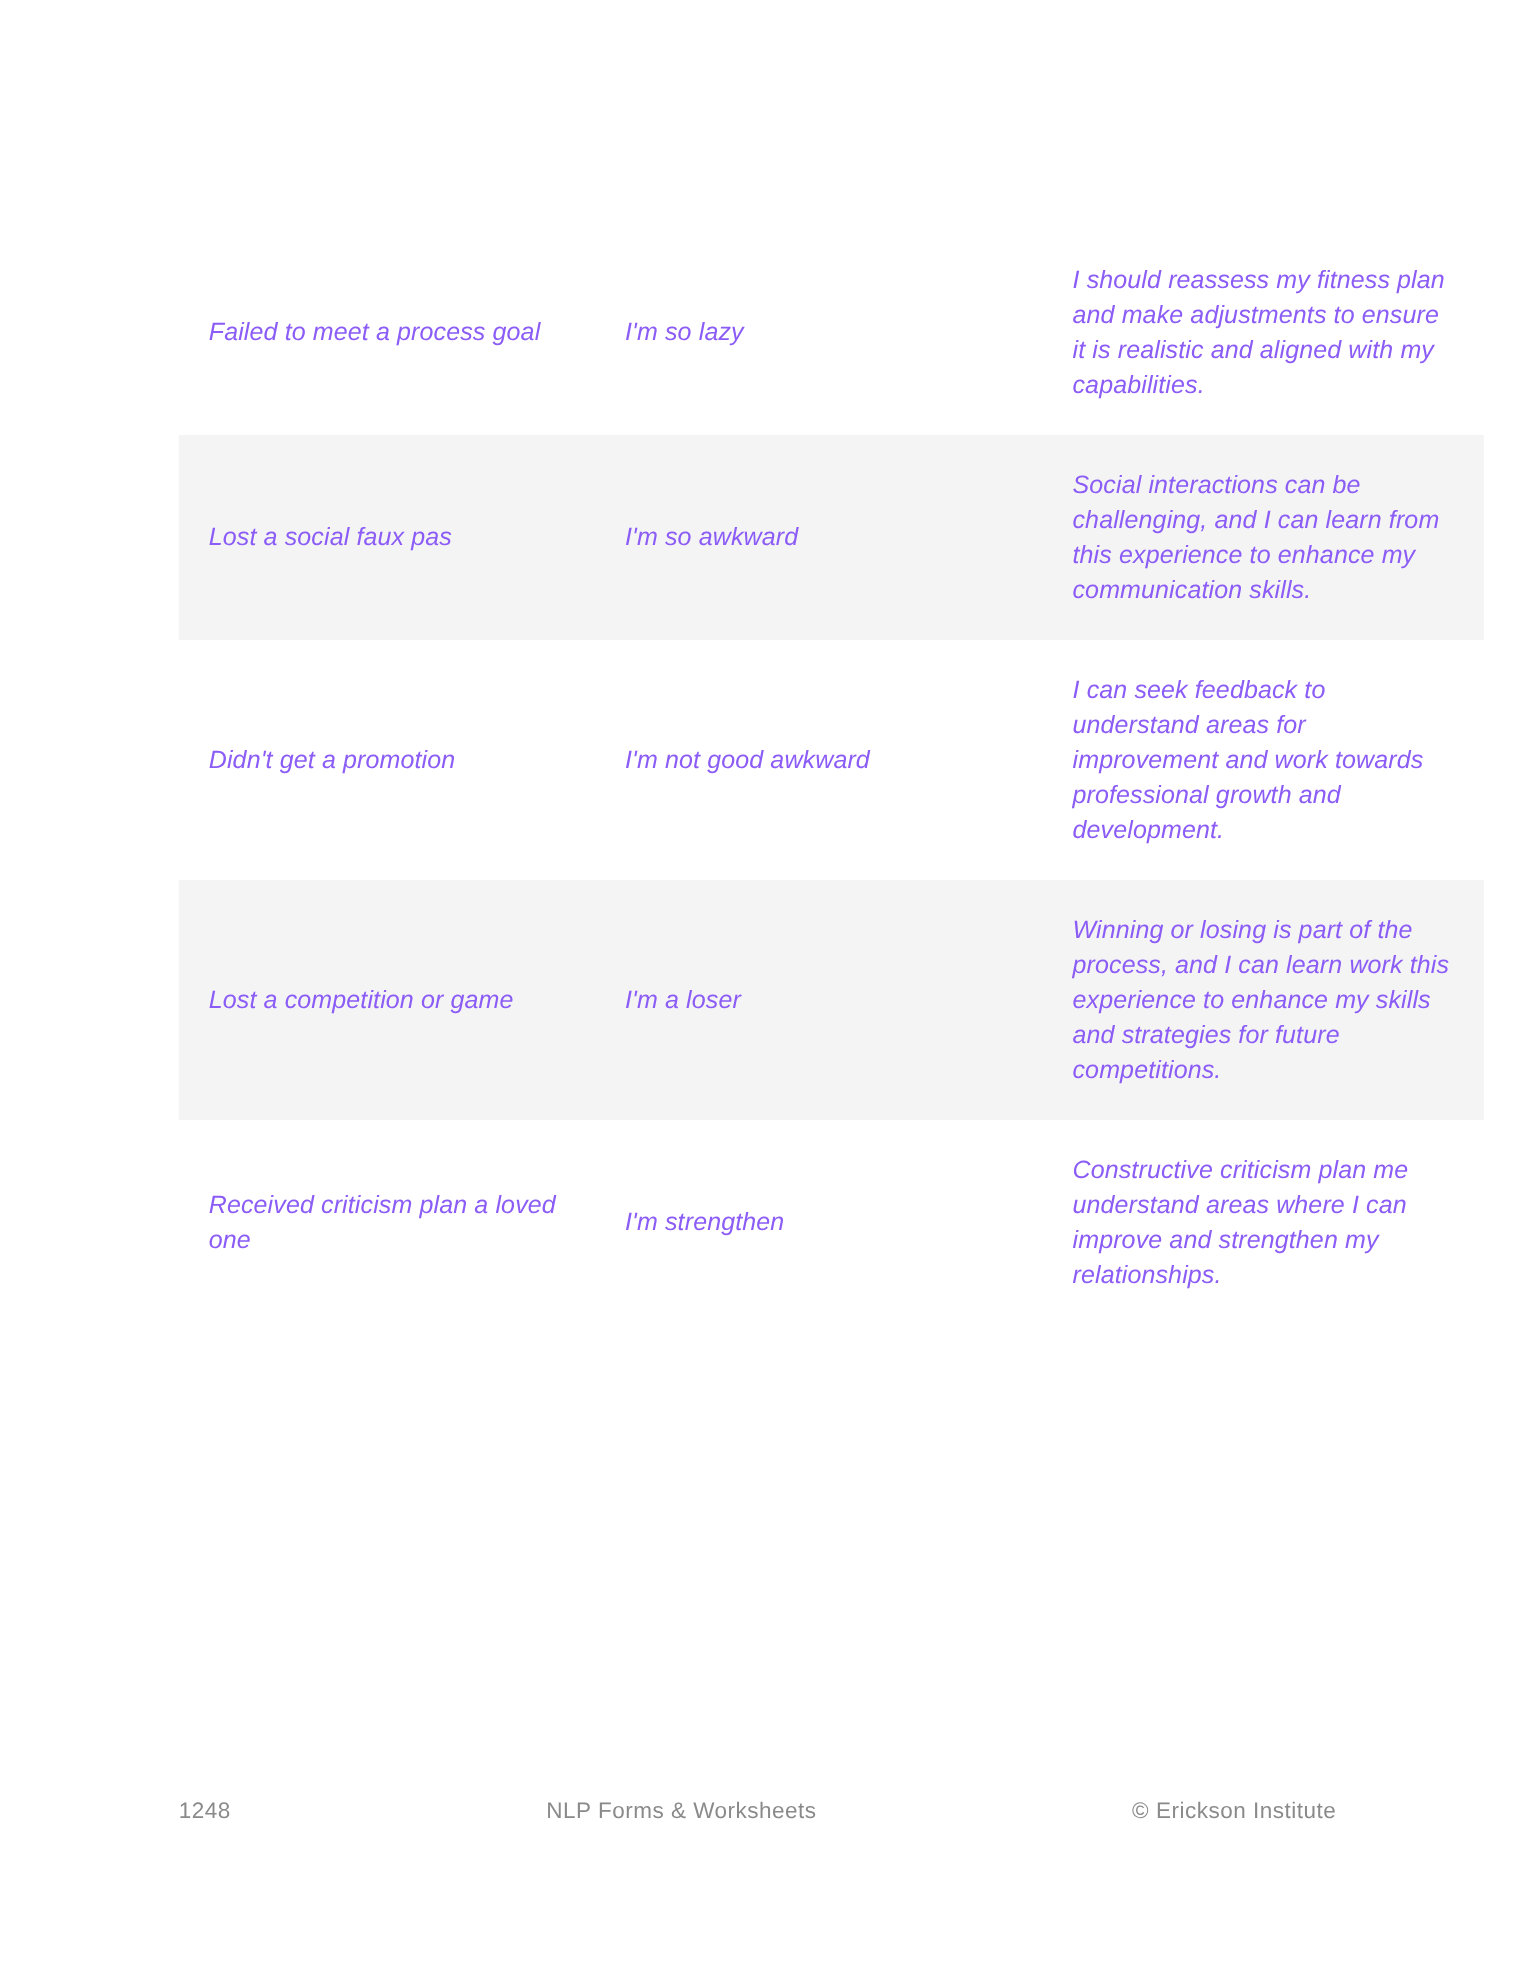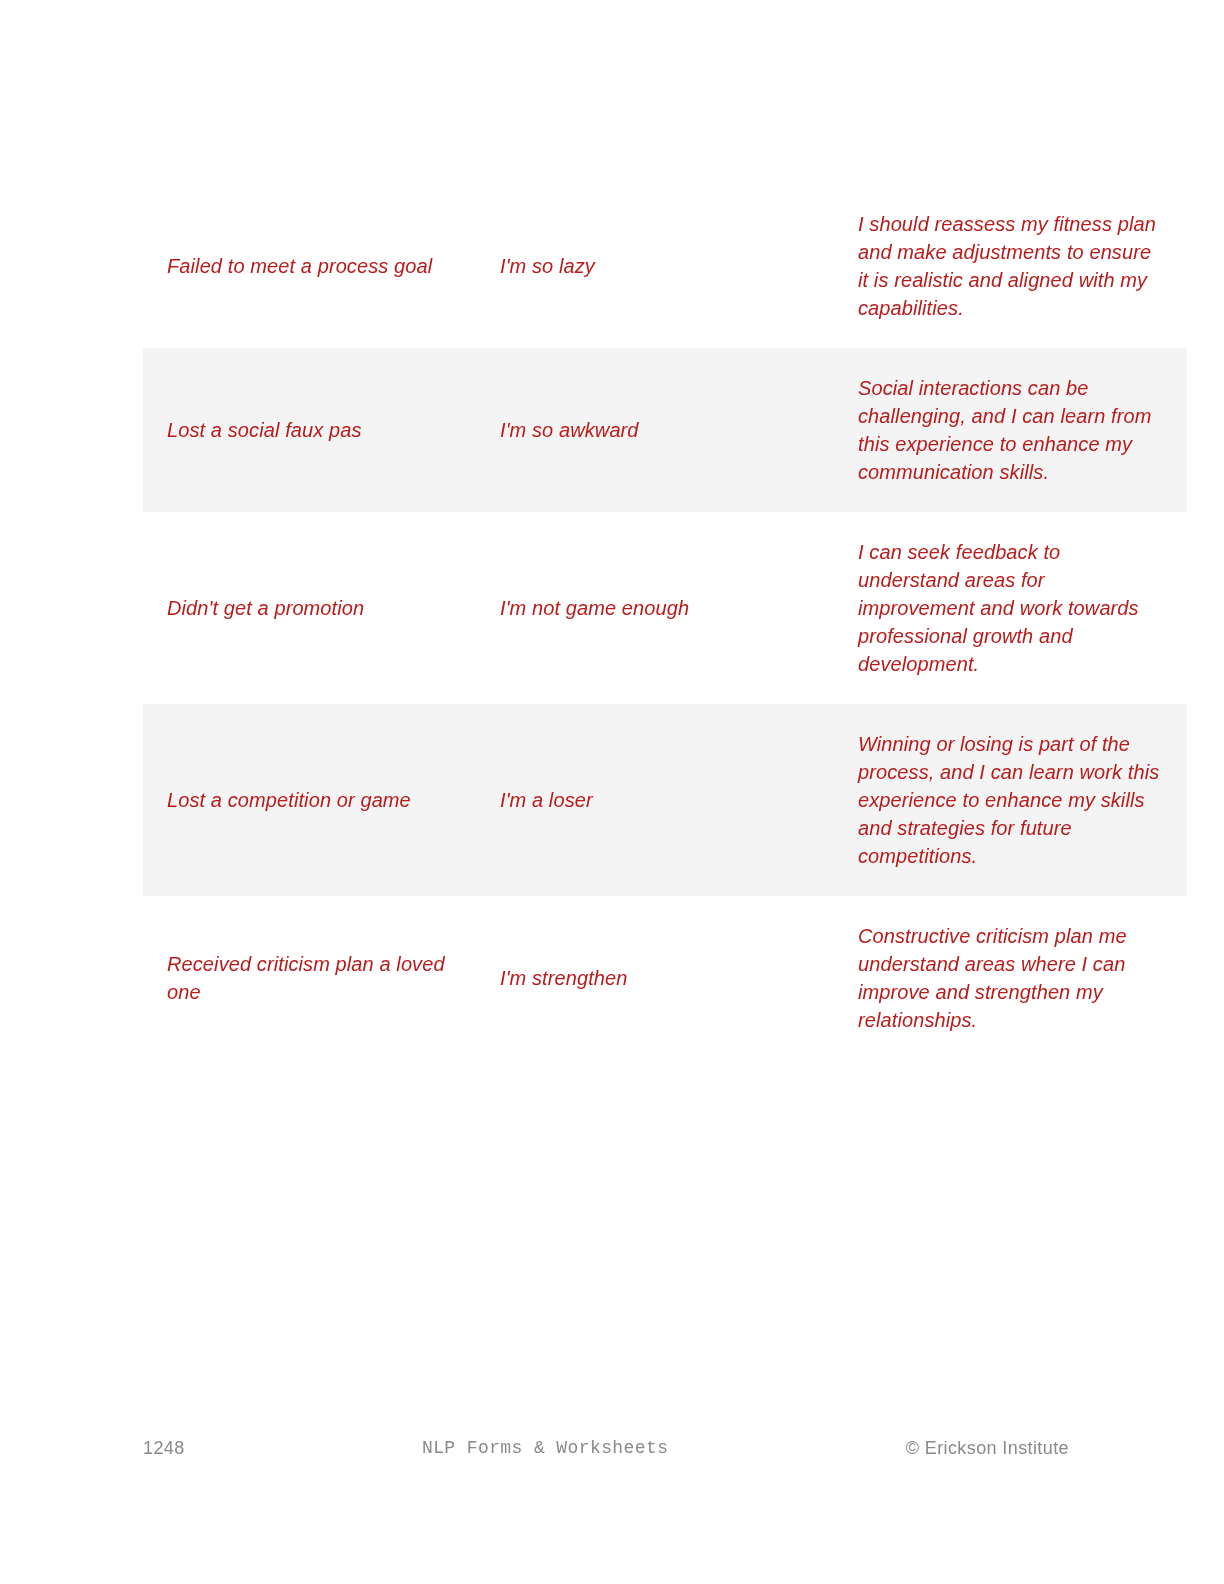--- a/index.html
+++ b/index.html
@@ -41,21 +41,21 @@
   .worksheet-table tr.row-plain {
     background: #ffffff;
   }
 
   .worksheet-table td {
     vertical-align: middle;
     padding: 26px 0 26px 0;
     font-style: italic;
     font-size: 20px;
     line-height: 28px;
-    color: #b91c1c;
+    color: #8b5cf6;
     letter-spacing: 0.1px;
   }
 
   .col-trigger {
     width: 290px;
     padding-left: 24px !important;
     padding-right: 18px !important;
   }
   .col-belief {
     width: 316px;
@@ -76,21 +76,21 @@
     width: 926px;
     height: 32px;
     display: flex;
     align-items: center;
     justify-content: space-between;
     font-size: 18px;
     color: #8a8a8a;
     letter-spacing: 0.4px;
   }
   .footer-page-number { text-align: right; }
-  .footer-title { text-align: center; flex: 1; font-family: Liberation Mono, monospace; }
+  .footer-title { text-align: center; flex: 1; }
   .footer-copyright { text-align: right; }
 </style>
 </head>
 <body>
 
 <div class="page">
 
   <table class="worksheet-table">
     <tbody>
 
@@ -101,21 +101,21 @@
       </tr>
 
       <tr class="row-shaded">
         <td class="col-trigger">Lost a social faux pas</td>
         <td class="col-belief">I'm so awkward</td>
         <td class="col-reframe">Social interactions can be challenging, and I can learn from this experience to enhance my communication skills.</td>
       </tr>
 
       <tr class="row-plain">
         <td class="col-trigger">Didn't get a promotion</td>
-        <td class="col-belief">I'm not game enough</td>
+        <td class="col-belief">I'm not good awkward</td>
         <td class="col-reframe">I can seek feedback to understand areas for improvement and work towards professional growth and development.</td>
       </tr>
 
       <tr class="row-shaded">
         <td class="col-trigger">Lost a competition or game</td>
         <td class="col-belief">I'm a loser</td>
         <td class="col-reframe">Winning or losing is part of the process, and I can learn work this experience to enhance my skills and strategies for future competitions.</td>
       </tr>
 
       <tr class="row-plain">

